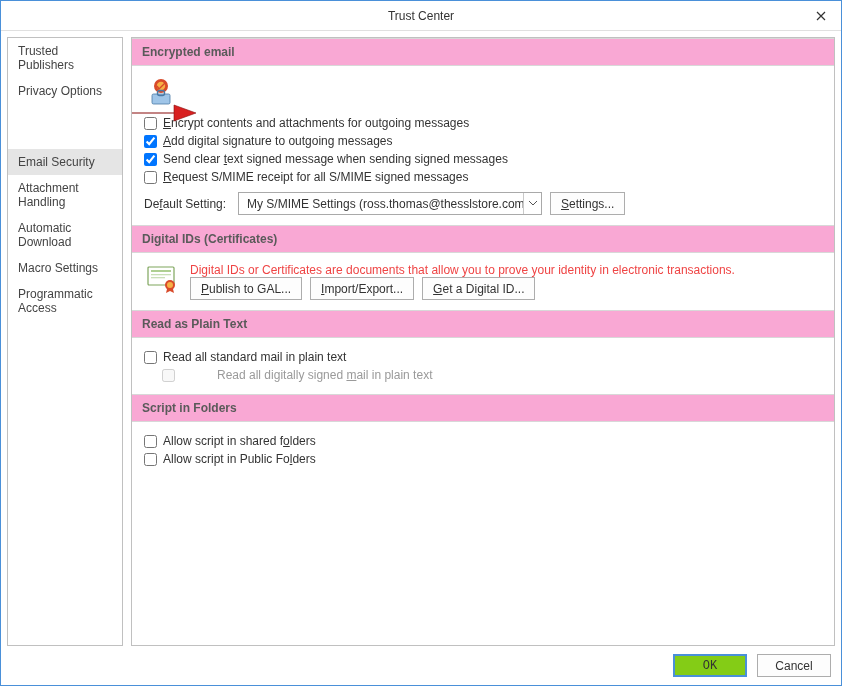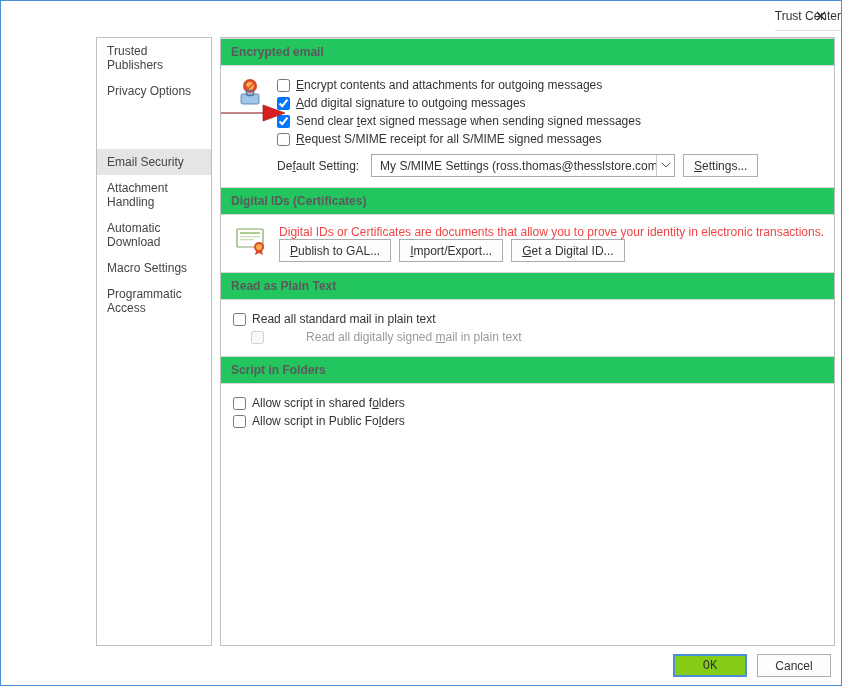--- a/index.html
+++ b/index.html
@@ -1,30 +1,30 @@
 <!DOCTYPE html>
 <html><head>
   <meta charset="utf-8">
   <style>
     * { box-sizing: border-box; margin: 0; padding: 0; }
     body { font-family: "Segoe UI", Tahoma, sans-serif; font-size: 12px; background: #fff; color: #333; width: 842px; height: 686px; overflow: hidden; }
-    .window { width: 842px; height: 686px; border: 1px solid #4a90d9; display: flex; flex-direction: column; background: #fff; align-items: flex-end; }
+    .window { width: 842px; height: 686px; border: 1px solid #4a90d9; display: flex; flex-direction: column; background: #fff; }
     .titlebar { height: 30px; background: #fff; display: flex; align-items: center; justify-content: center; position: relative; border-bottom: 1px solid #e0e0e0; }
     .titlebar-text { font-size: 12px; color: #333; }
     .close-btn { position: absolute; right: 0; top: 0; width: 40px; height: 30px; display: flex; align-items: center; justify-content: center; cursor: pointer; }
     .body-area { flex: 1; display: flex; padding: 6px 6px 0 6px; gap: 8px; }
     .sidebar { width: 116px; border: 1px solid #c0c0c0; background: #fff; }
     .sidebar-item { padding: 6px 10px; cursor: pointer; color: #444; font-size: 12px; }
     .sidebar-item.selected { background: #e5e5e5; margin-top: 45px; }
     .content { flex: 1; border: 1px solid #c0c0c0; padding: 0; position: relative; overflow: hidden; }
     .group { margin: 0; }
-    .group-header { background: #22c55e; color: #5a5a5a; font-size: 12px; font-weight: bold; padding: 6px 10px; border-top: 1px solid #d8d8d8; border-bottom: 1px solid #d8d8d8; }
+    .group-header { background: #f9a8d4; color: #5a5a5a; font-size: 12px; font-weight: bold; padding: 6px 10px; border-top: 1px solid #d8d8d8; border-bottom: 1px solid #d8d8d8; }
     .group:first-child .group-header { border-top: none; }
     .group-body { padding: 10px 10px 10px 12px; }
-    .enc-row { display: flex; align-items: flex-start; gap: 8px; }
+    .enc-row { display: flex; align-items: flex-start; gap: 8px; flex-direction: column; }
     .enc-icon { width: 36px; flex-shrink: 0; display: flex; justify-content: center; padding-top: 2px; }
     .enc-options { flex: 1; }
     .chk-row { display: flex; align-items: center; gap: 6px; padding: 2px 0; }
     .chk-row input[type="checkbox"] { width: 13px; height: 13px; margin: 0; }
     .chk-row label { font-size: 12px; color: #333; }
     .chk-row.disabled label { color: #9a9a9a; margin-left: 36px; }
     .indented { margin-left: 18px; }
     .default-row { display: flex; align-items: center; gap: 8px; margin-top: 6px; }
     .default-label { font-size: 12px; color: #333; width: 86px; }
     .dropdown { display: flex; align-items: center; border: 1px solid #a9a9a9; background: #fff; height: 23px; }

